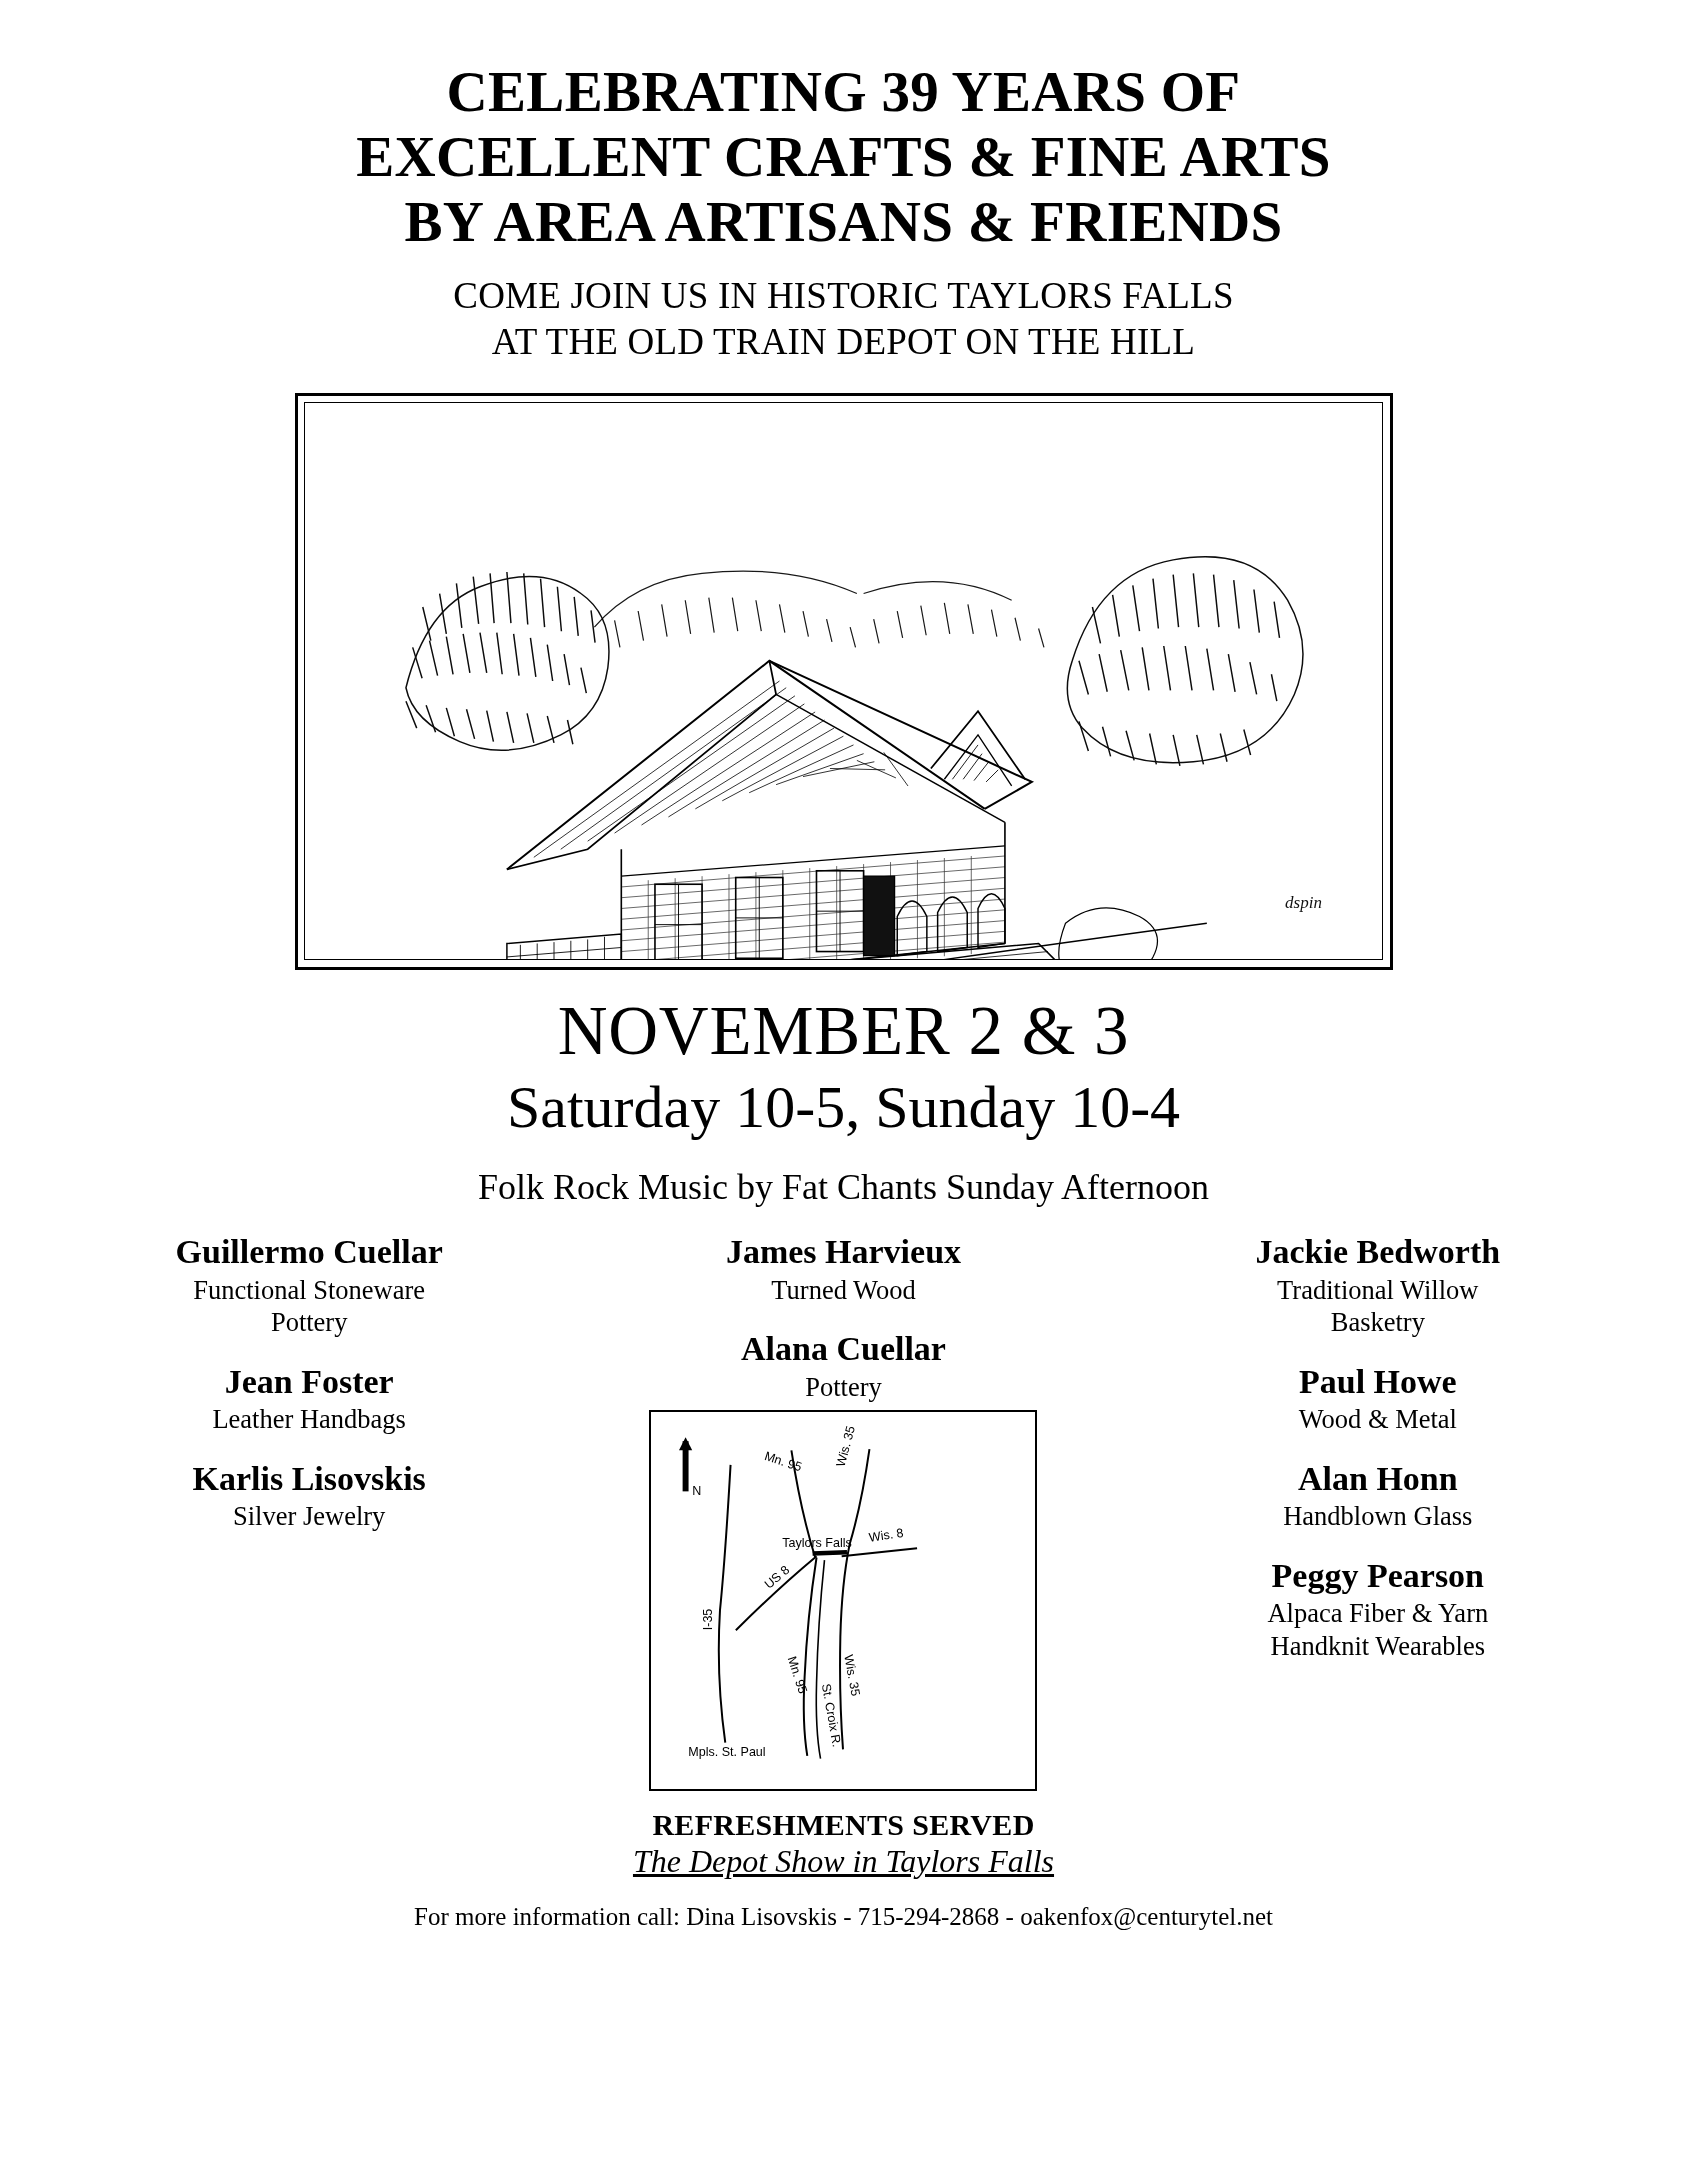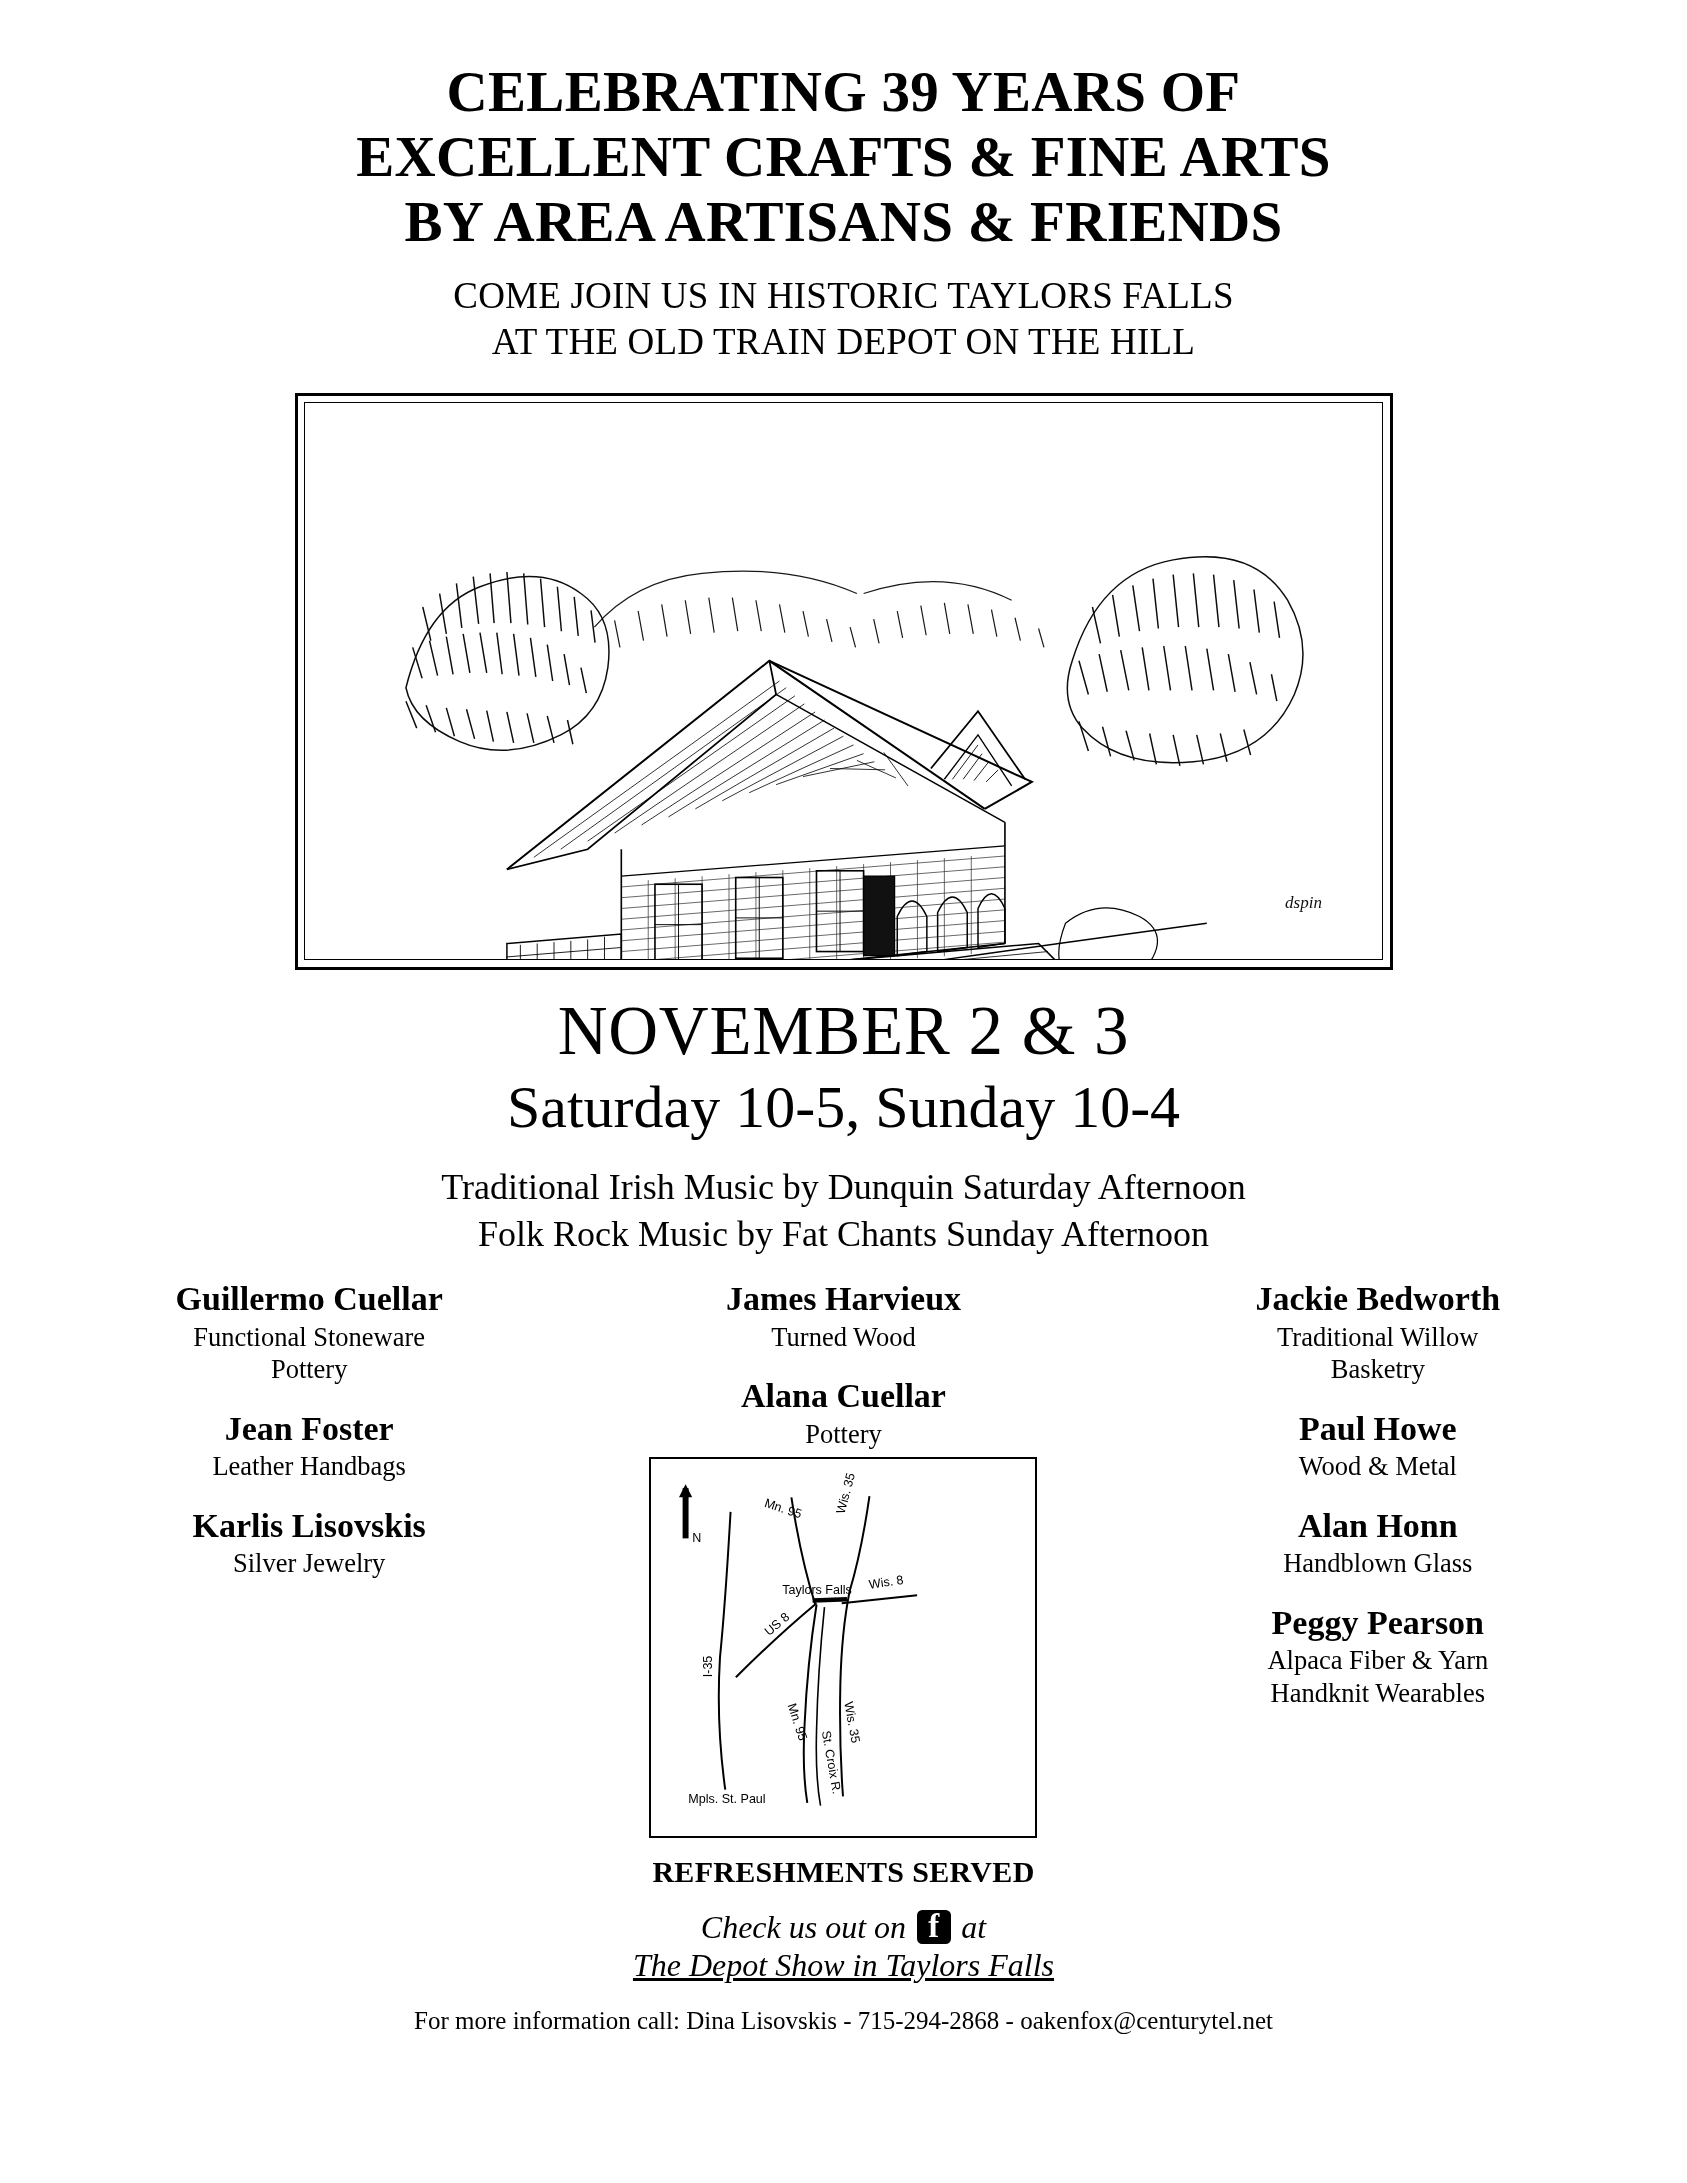--- a/index.html
+++ b/index.html
@@ -293,21 +293,20 @@
         </svg>
         <div class="artist-sig">dspin</div>
       </div>
     </div>
   </div>
 
   <div class="date-line">NOVEMBER 2 &amp; 3</div>
   <div class="time-line">Saturday 10-5, Sunday 10-4</div>
 
   <div class="music">
-    <div>Traditional Irish Music by Dunquin Saturday Afternoon</div>
     <div>Folk Rock Music by Fat Chants Sunday Afternoon</div>
   </div>
 
   <div class="artists">
 
     <div class="col">
       <div class="entry">
         <div class="entry-name">Guillermo Cuellar</div>
         <div class="entry-desc">
           <div>Functional Stoneware</div>
@@ -407,23 +406,18 @@
           <div>Alpaca Fiber &amp; Yarn</div>
           <div>Handknit Wearables</div>
         </div>
       </div>
     </div>
 
   </div>
 
   <div class="refresh">REFRESHMENTS SERVED</div>
 
-  <div class="fb-line">
-    <span>Check us out on</span>
-    <span class="fb-icon"></span>
-    <span>at</span>
-  </div>
   <div class="fb-sub">The Depot Show in Taylors Falls</div>
 
   <div class="contact">For more information call: Dina Lisovskis - 715-294-2868 - oakenfox@centurytel.net</div>
 
 </div>
 
 
 </body></html>

